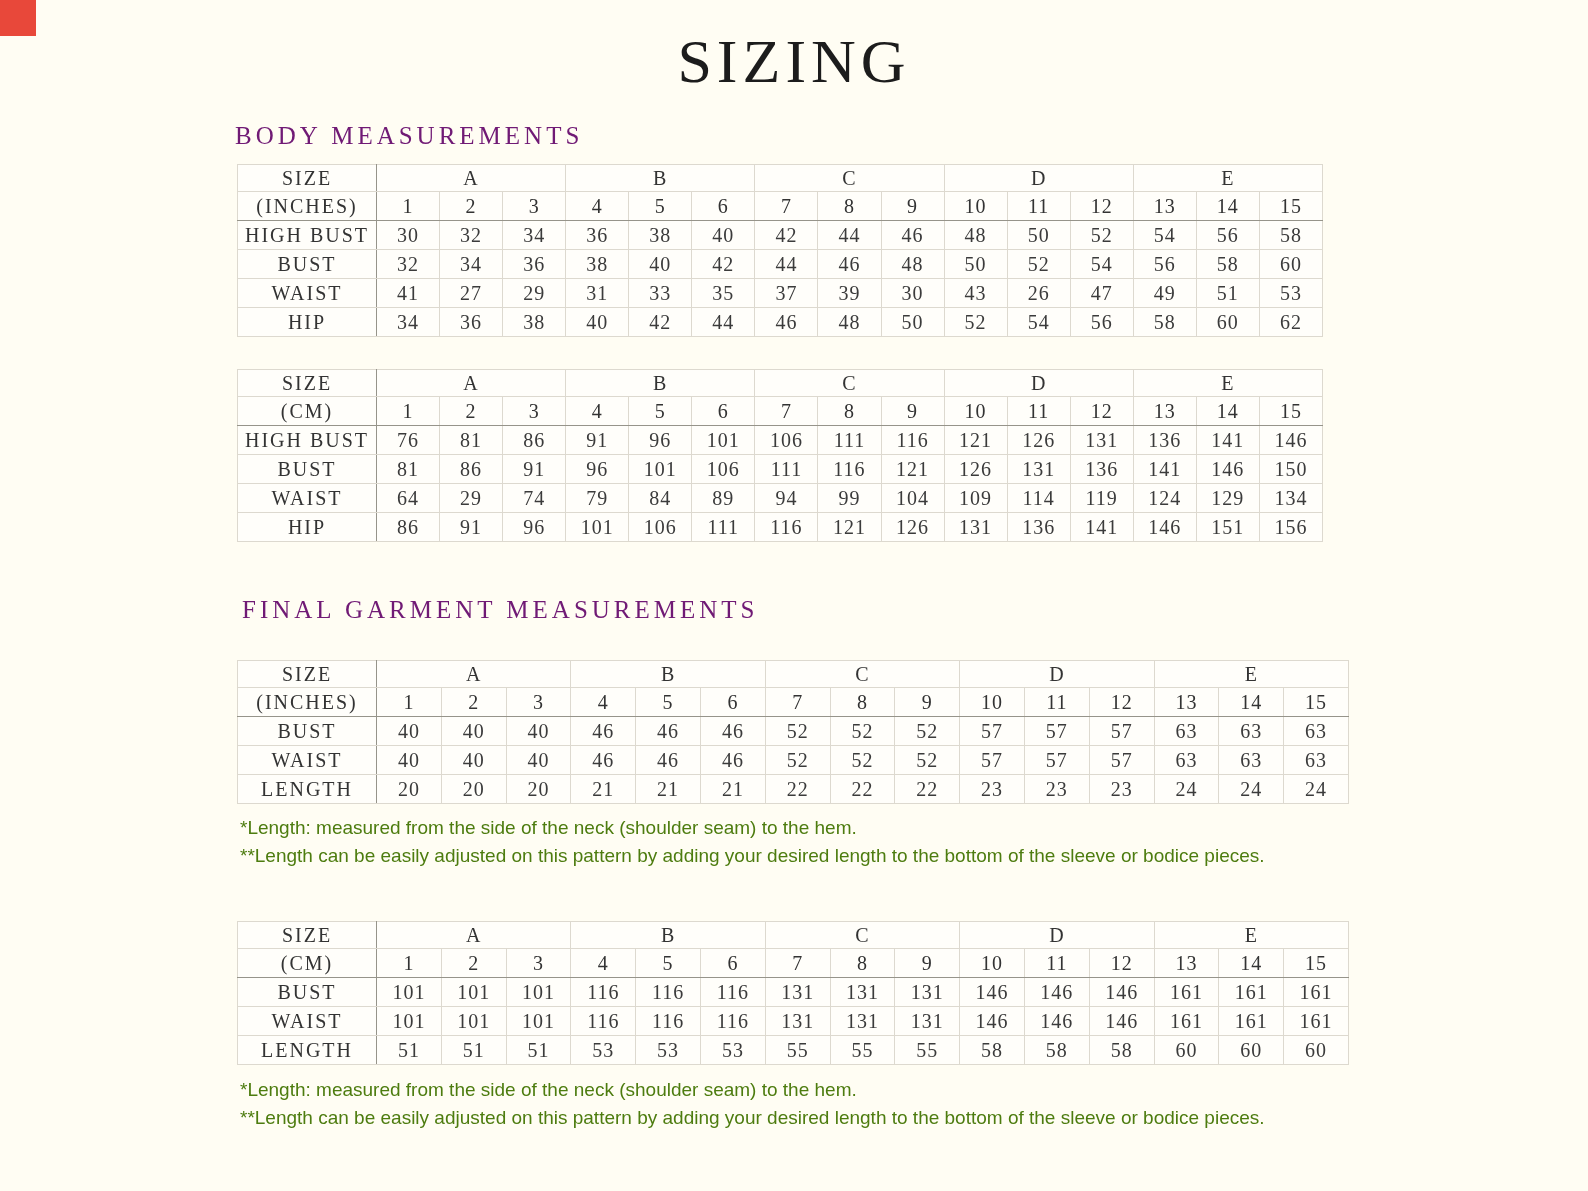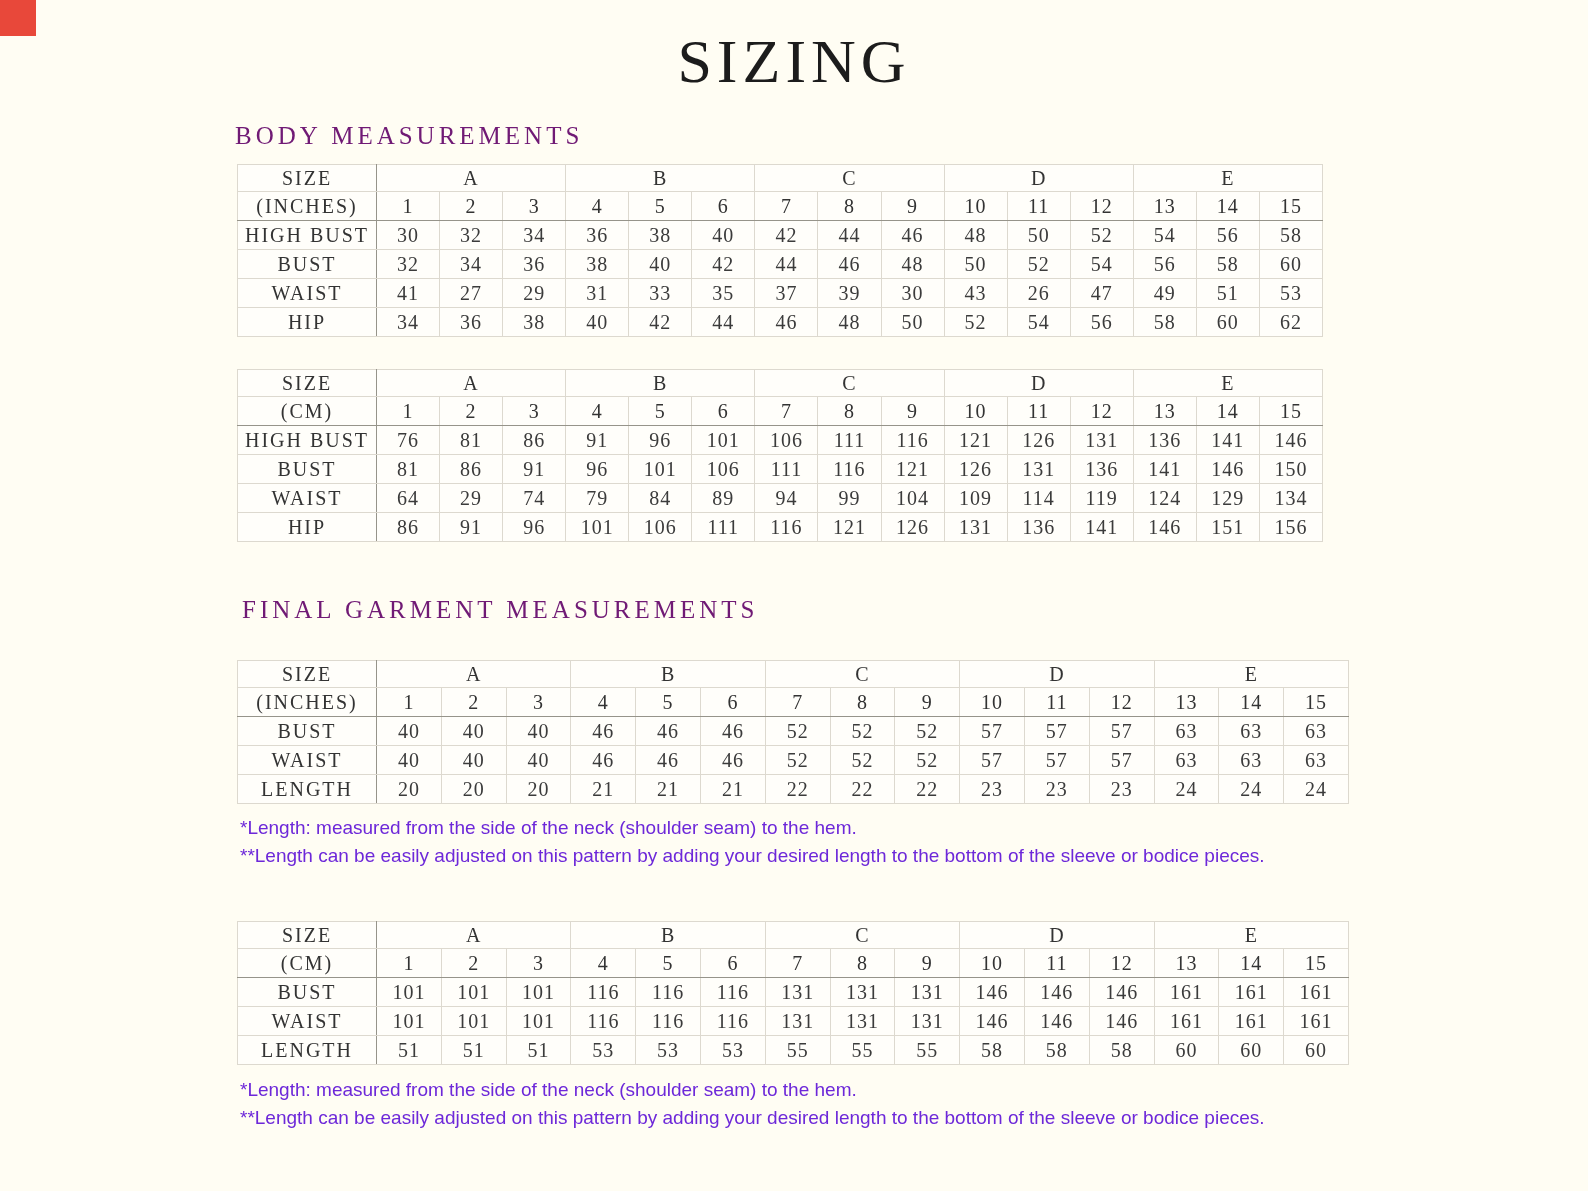--- a/index.html
+++ b/index.html
@@ -44,21 +44,21 @@
   table.sz tr.hdr1 td,
   table.sz tr.hdr2 td{color:#333;}
   
   table.sz{border:1px solid #1d4ed8;}
   table.sz td.lbl{border-right:1px solid #96948a;}
   table.sz td.gs{border-left:1px solid #96948a;}
   table.sz tr.hdr2 td{border-bottom:1px solid #96948a;}
   .footnote{
     position:absolute;left:240px;width:1330px;
     font-family:"Liberation Sans","DejaVu Sans",sans-serif;
-    font-size:19px;color:#6d28d9;line-height:27px;
+    font-size:19px;color:#4d7c0f;line-height:27px;
   }
   #fn-in{top:814px;}
   #fn-cm{top:1076px;}
   .footnote div{margin:0 0 1px 0;}
 </style>
 </head>
 <body>
 
 <div class="corner-square" style="background: rgb(232, 72, 58);"></div>
 

